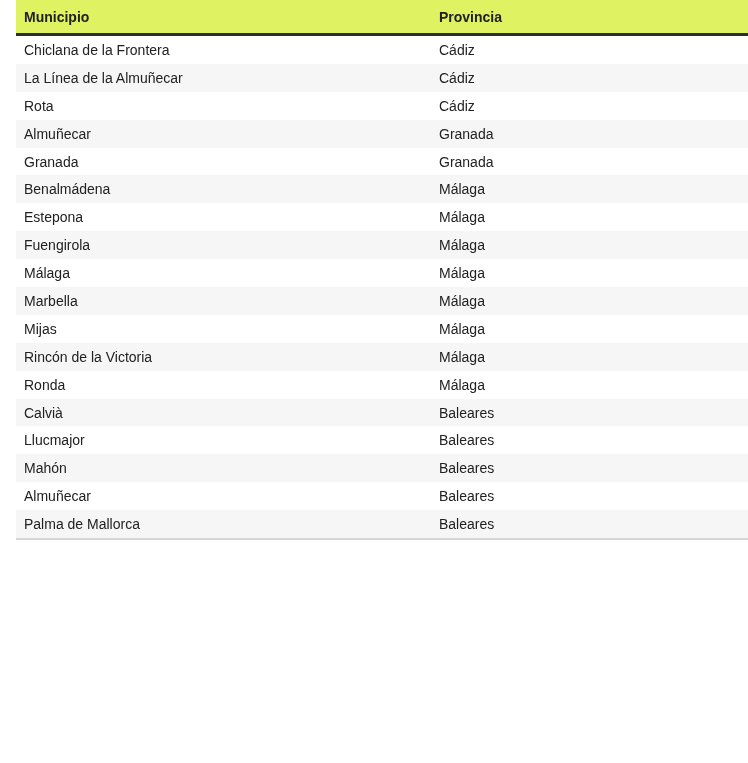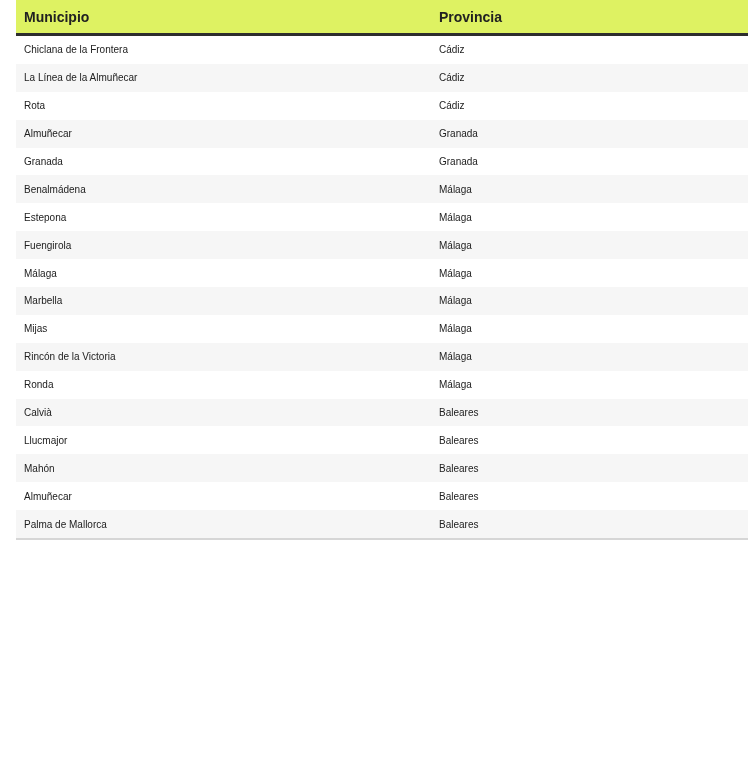--- a/index.html
+++ b/index.html
@@ -32,21 +32,21 @@
     font-size:14px;
     font-weight:bold;
     text-align:left;
     height:33px;
     padding:0 8px;
     vertical-align:middle;
     border-bottom:3px solid var(--header-border);
   }
   table.muni-table tbody td{
     color:var(--text-color);
-    font-size:10px;
+    font-size:14px;
     height:27.9px;
     padding:0 8px;
     vertical-align:middle;
     background:#ffffff;
     white-space:nowrap;
     overflow:hidden;
   }
   table.muni-table tbody tr:nth-child(even) td{
     background:var(--stripe-bg);
   }

